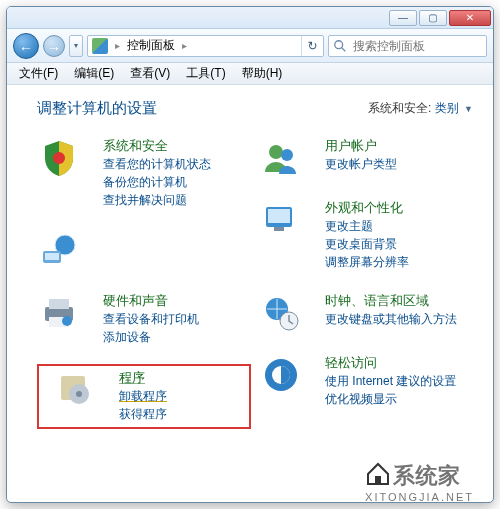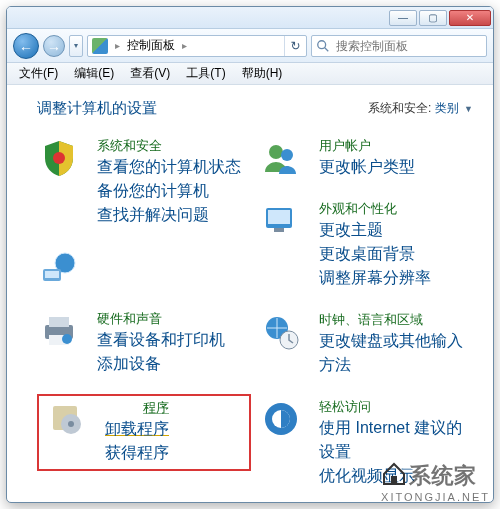--- a/index.html
+++ b/index.html
@@ -99,21 +99,21 @@
     border-radius:2px;
   }
   .addr-seg { padding:0 4px; }
   .addr-arrow { color:#888; padding:0 3px; font-size:10px;}
   .addr-refresh {
     width:22px;height:20px;border-left:1px solid #cfdceb;
     display:flex;align-items:center;justify-content:center;color:#3a5a7a;
     margin-left:auto;
   }
   .searchbar {
-    width:176px; height:22px;
+    width:159px; height:22px;
     border:1px solid #a8c0d8; background:#fff;
     display:flex;align-items:center;border-radius:2px;
   }
   .search-icon { width:14px;height:14px;margin:0 4px;color:#6a8aac;}
   .searchbar input {
     border:0;outline:0;font-size:12px;color:#888;width:100%;background:transparent;
   }
   
   .menubar {
     height:22px;
@@ -140,46 +140,45 @@
     color:#0a4e8c; font-size:15px; font-weight:400; margin:0;
   }
   .viewby { color:#333; }
   .viewby .val { color:#0a4e8c; }
   .viewby .arr { font-size:9px;color:#4a6c8c;padding-left:2px;}
   .columns {
     display:flex; gap:8px;
   }
   .col { flex:1; display:flex;flex-direction:column; gap:14px;}
   .cat {
-    display:flex; gap:18px; align-items:flex-start;
+    display:flex; gap:24px; align-items:flex-start;
     padding:4px 2px;
   }
   .cat-icon {
     width:40px;height:40px;flex-shrink:0;
     display:flex;align-items:center;justify-content:center;
   }
   .cat-body { display:flex;flex-direction:column; }
   .cat-title {
     color:#176b1f; font-size:13px; line-height:1.3;
   }
   .cat-link {
-    color:#0a4e8c; font-size:16px; line-height:1.5;
+    color:#0a4e8c; font-size:12px; line-height:1.5;
   }
   .cat.highlighted {
     border:2px solid #d93636;
-    padding:4px 8px;
-    text-align:right;
+    padding:4px 16px;
   }
   .cat.highlighted .cat-title { text-decoration: underline; text-decoration-color: rgba(23,107,31,0.5);}
   .cat.highlighted .cat-link.u1 { text-decoration: underline; text-decoration-color: #d1a400;}
   
   svg { display:block; }
   
   .watermark {
-    position:absolute; right:10px; bottom:6px;
+    position:absolute; right:26px; bottom:6px;
     font-size:22px; font-weight:bold;
     color:rgba(0,0,0,0.55);
     font-family:"Segoe UI",sans-serif;
     letter-spacing:0.5px;
     text-shadow:0 1px 0 #fff;
     pointer-events:none;
   }
   .watermark .sub { font-size:11px; font-weight:normal; letter-spacing:2px; display:block; text-align:right; }
   .watermark .house {
     display:inline-block;width:26px;height:26px;vertical-align:-4px;margin-right:2px;

